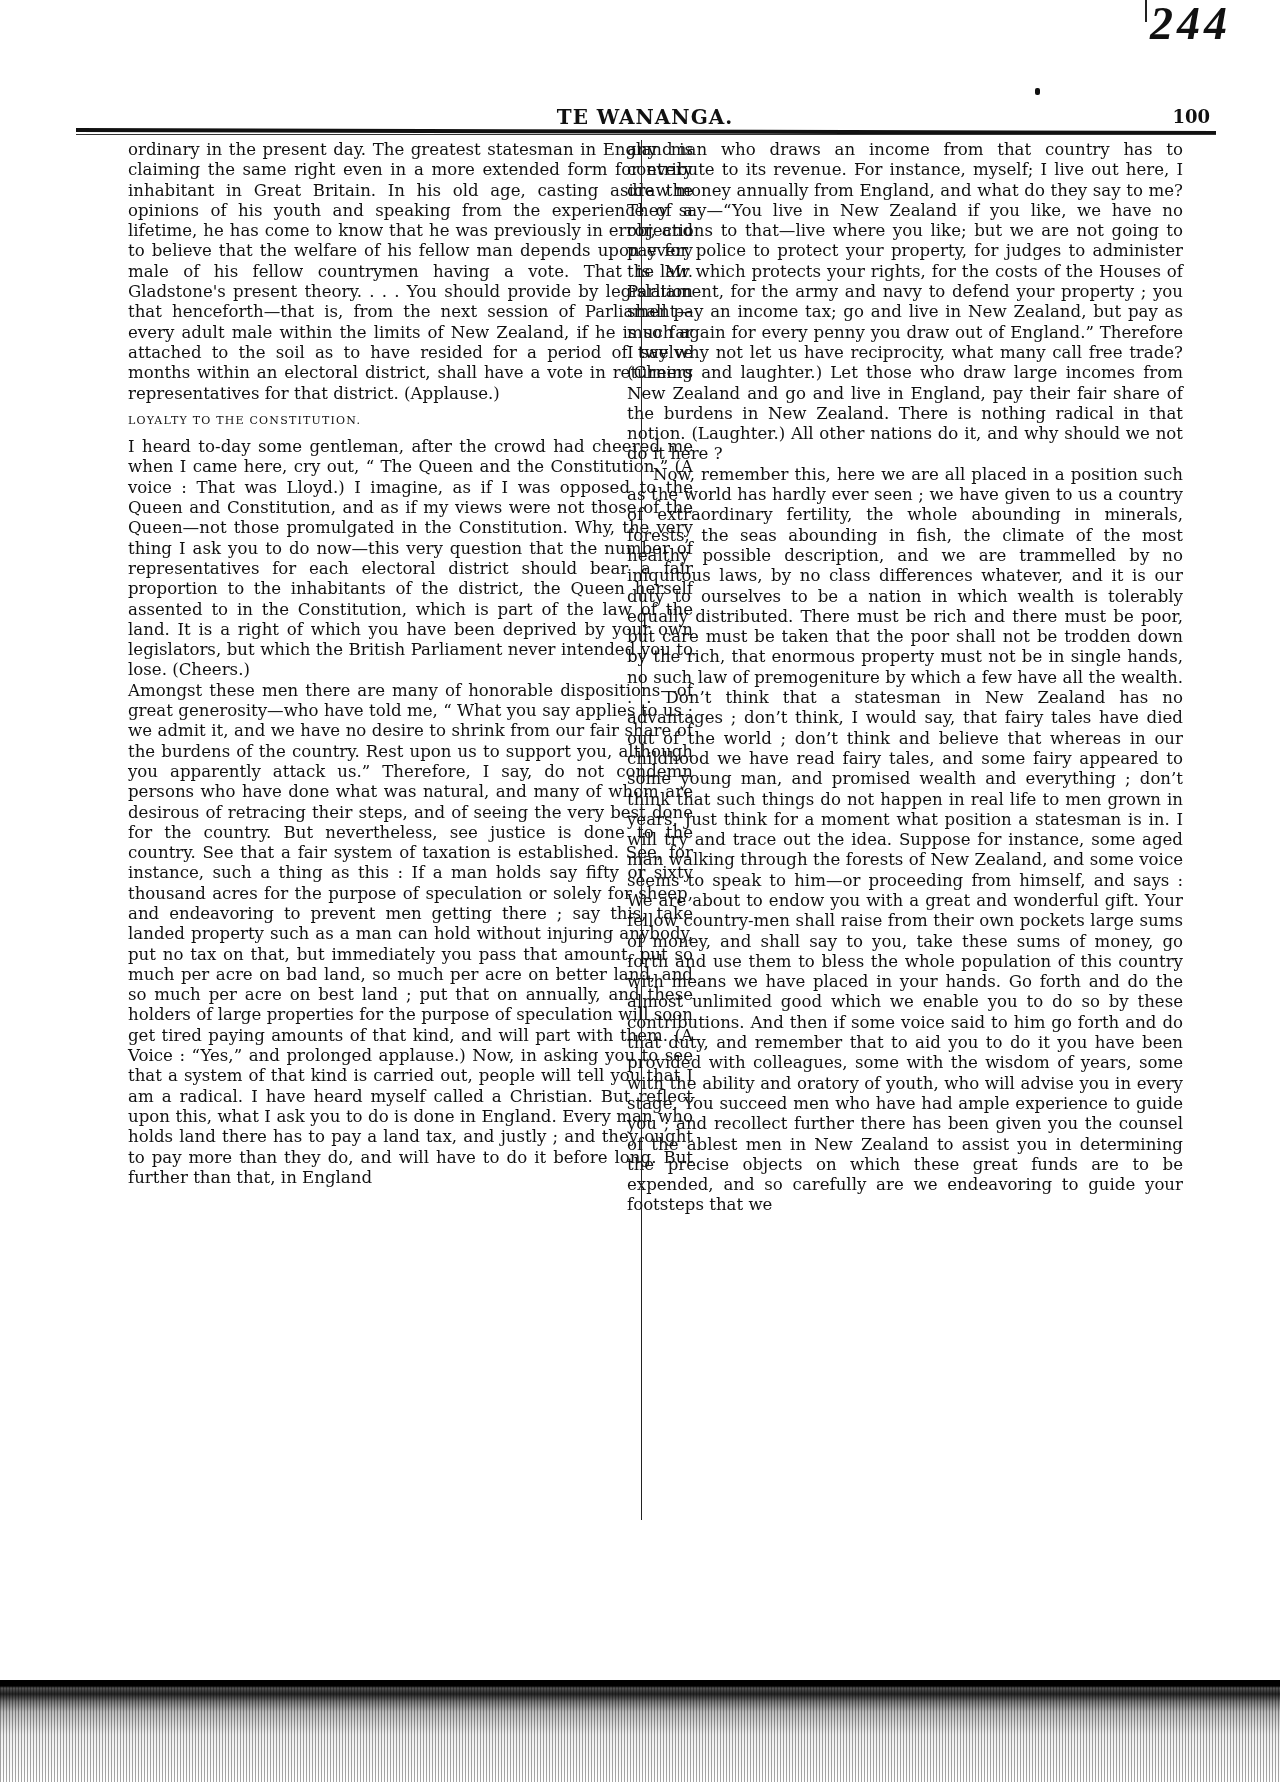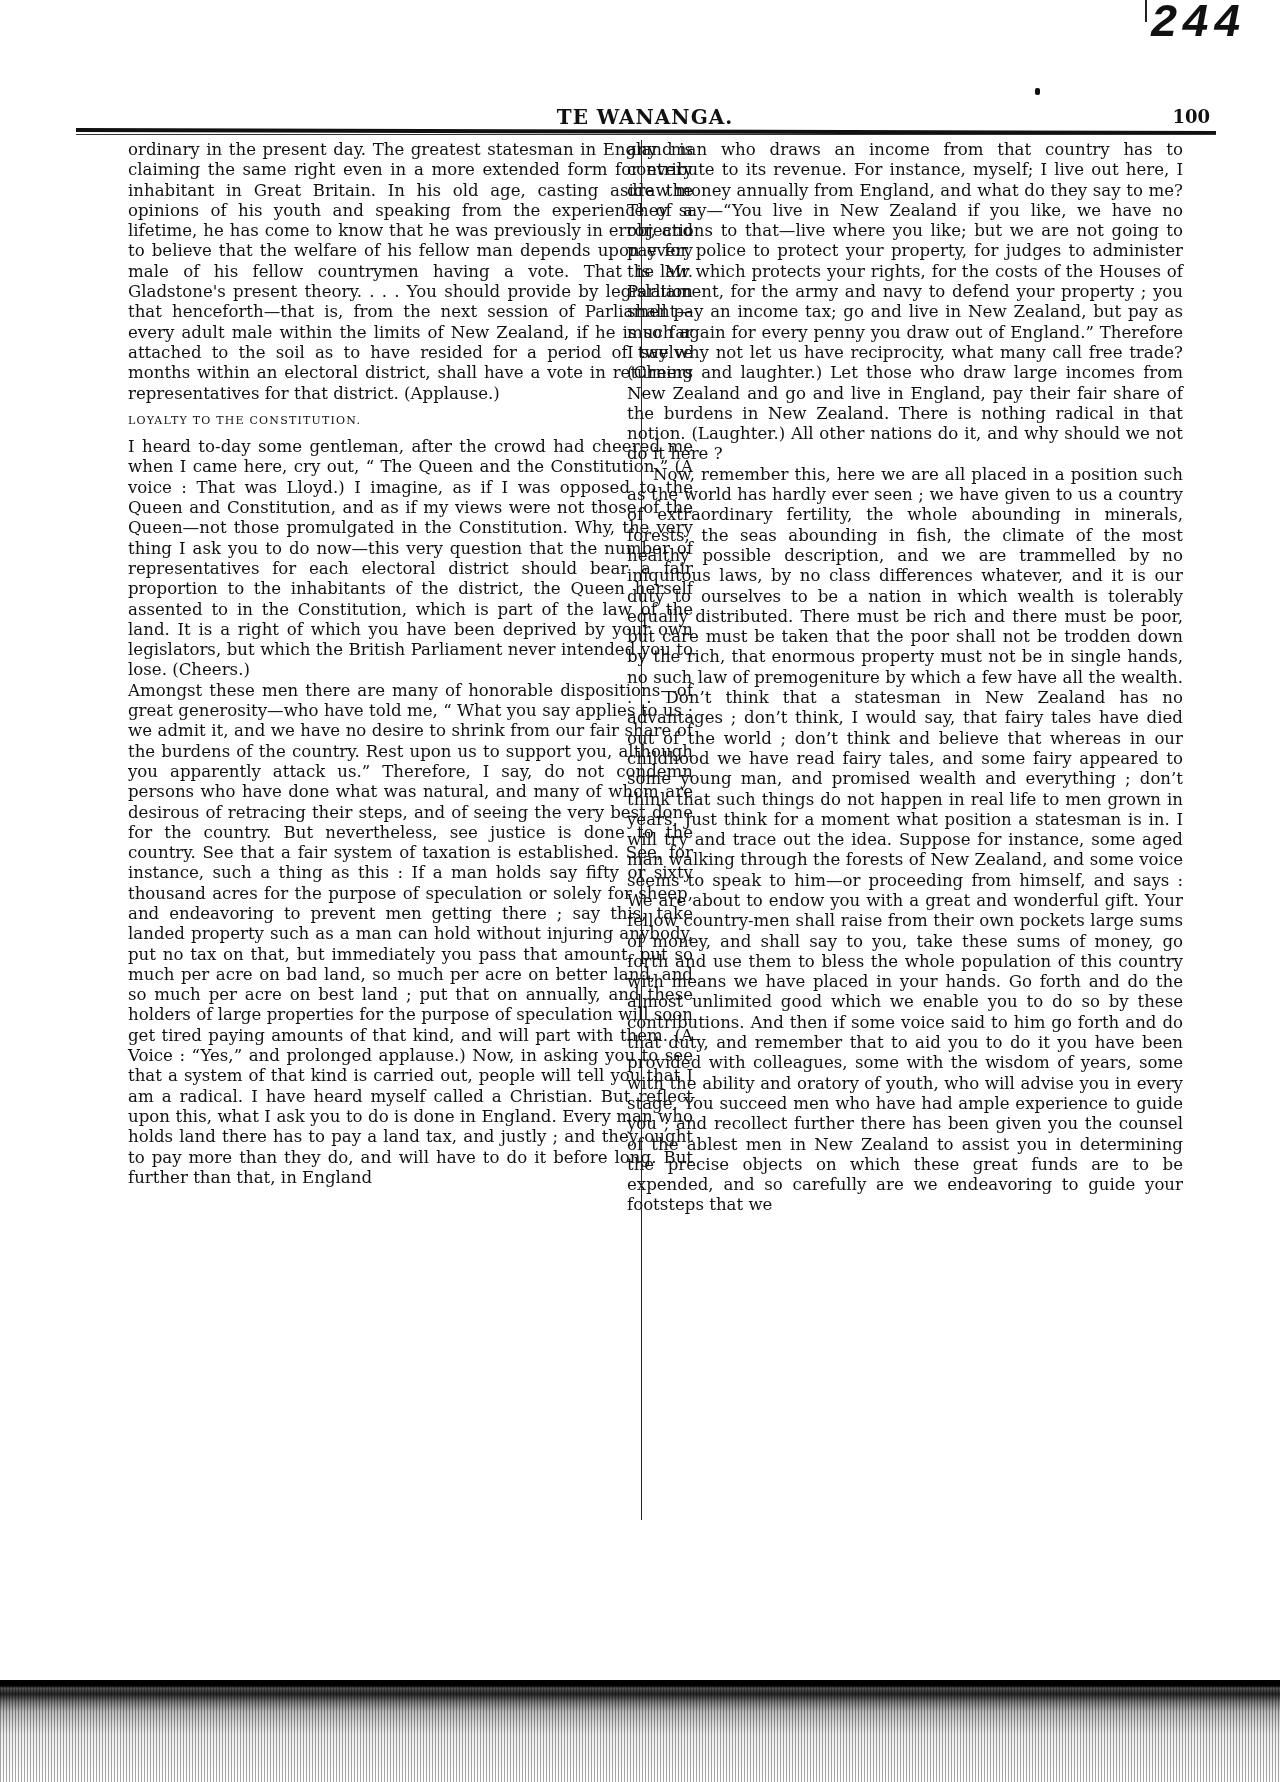--- a/index.html
+++ b/index.html
@@ -1,19 +1,19 @@
 <!DOCTYPE html>
 <html><head>
 <meta charset="utf-8">
 <style>
   html, body { margin: 0; padding: 0; background: #ffffff; }
   body { width: 1280px; height: 1782px; position: relative; overflow: hidden;
          font-family: "DejaVu Serif", "Liberation Serif", serif; color: #111; }
   .handwritten { position: absolute; top: 0; left: 1150px; width: 130px; height: 48px;
-         font-family: Liberation Mono, monospace; font-size: 46px; font-weight: bold; font-style: italic;
+         font-family: Liberation Serif, serif; font-size: 46px; font-weight: bold; font-style: italic;
          letter-spacing: 4px; color: #111; line-height: 48px; }
   .hand-rule { position: absolute; left: 1145px; top: 0; width: 2px; height: 22px; background: #222; }
   .dot { position: absolute; left: 1035px; top: 88px; width: 5px; height: 7px; background:#111; border-radius: 2px; }
   .masthead { position: absolute; top: 100px; left: 70px; width: 1150px; height: 36px; }
   .masthead-title { position: absolute; left: 0; right: 0; top: 5px; text-align: center;
          font-family: "DejaVu Serif", serif; font-weight: bold; font-size: 20px; letter-spacing: 1px; }
   .page-number { position: absolute; right: 10px; top: 6px; font-family: "DejaVu Serif", serif;
          font-weight: bold; font-size: 18px; }
   .head-rule { position: absolute; top: 128px; left: 76px; width: 1140px; height: 4px; background: #111;
          transform: rotate(0.15deg); transform-origin: left; }

